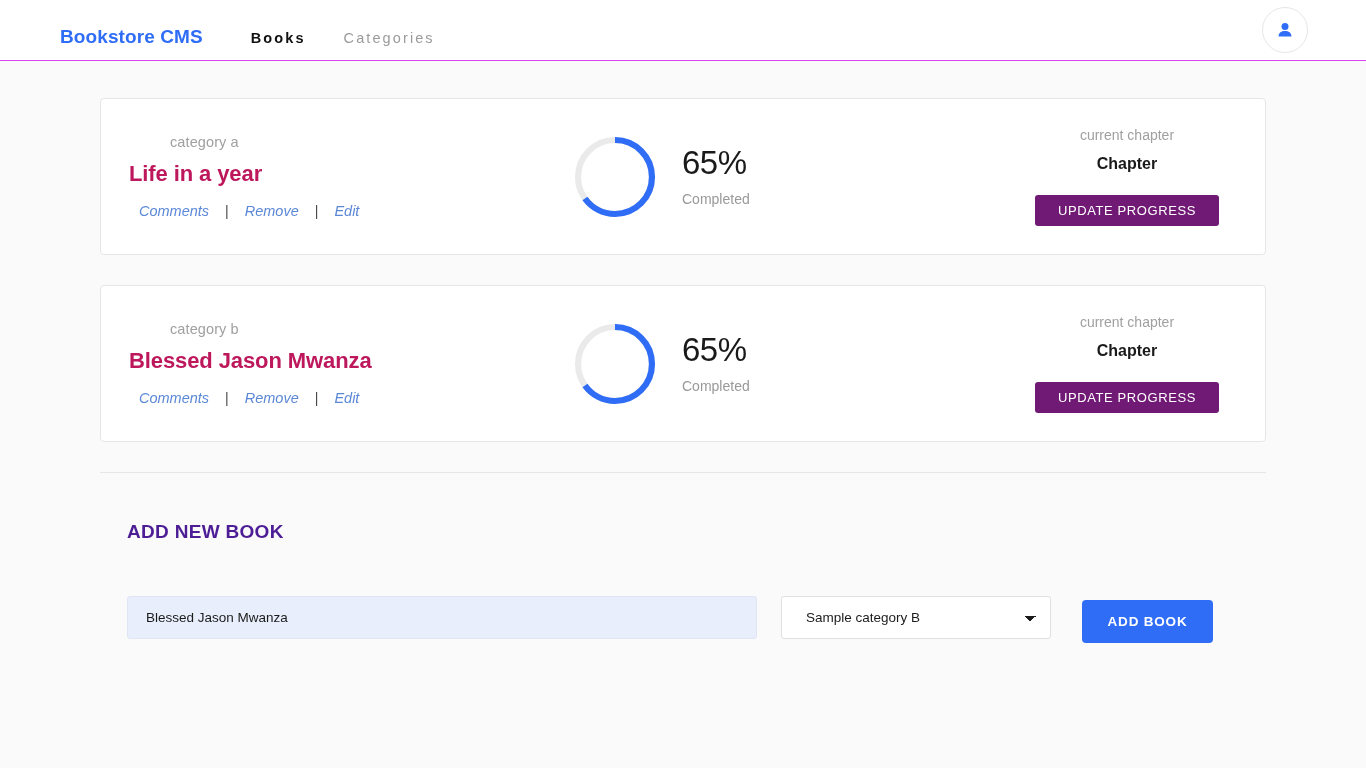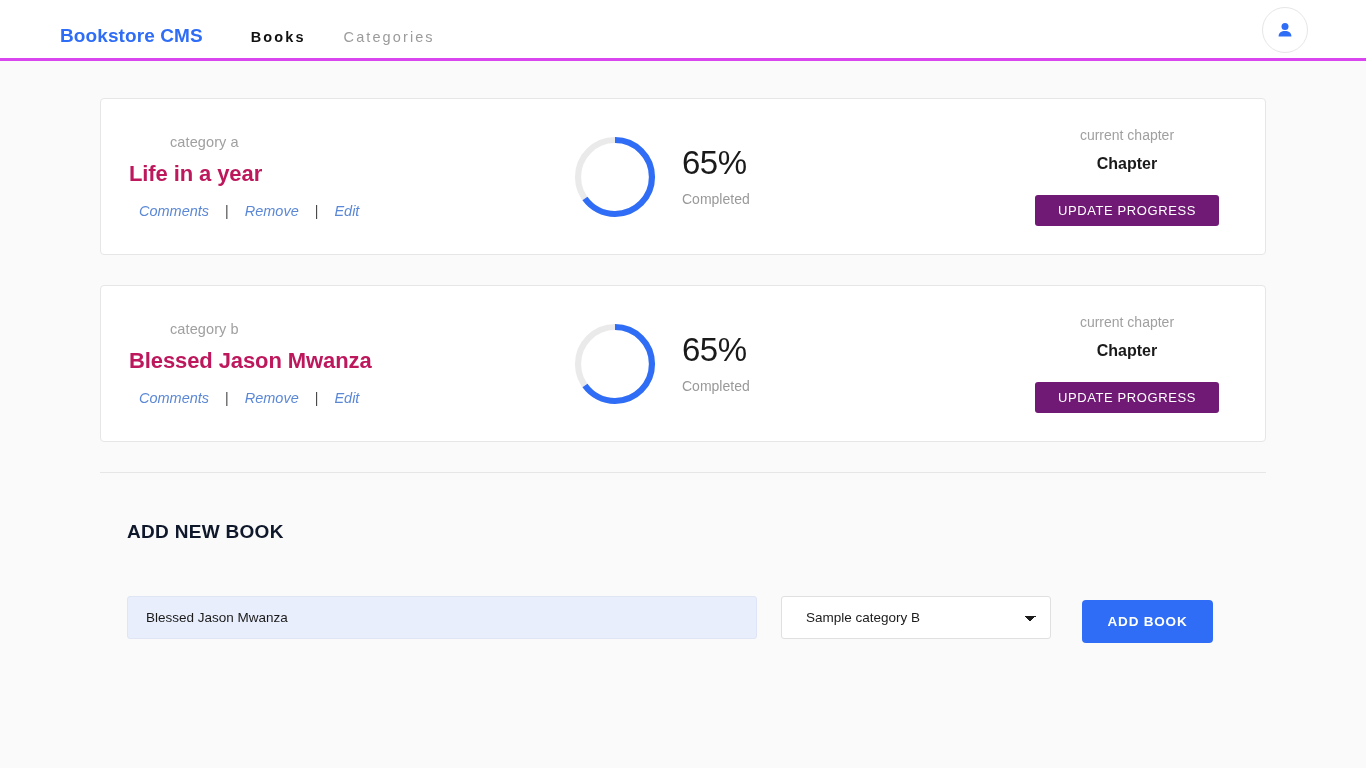--- a/index.html
+++ b/index.html
@@ -8,21 +8,21 @@
     width: 1366px; height: 768px;
     background: #fafafa;
     font-family: "Liberation Sans", sans-serif;
     overflow: hidden;
   }
 
   
   .navbar {
     height: 61px;
     background: #ffffff;
-    border-bottom: 3px solid #d946ef;
+    border-bottom: 1px solid #d946ef;
     display: flex;
     align-items: center;
     padding: 13px 0 0 60px;
     position: relative;
   }
   .brand {
     color: #2f6df6;
     font-size: 19px;
     font-weight: bold;
     letter-spacing: 0.1px;
@@ -156,21 +156,21 @@
 
   .divider {
     height: 1px;
     background: #e6e6e6;
     margin-top: 14px;
   }
 
   .section-title {
     font-size: 19px;
     font-weight: bold;
-    color: #0f172a;
+    color: #4c1d95;
     letter-spacing: 0.3px;
     margin-top: 48px;
     padding-left: 27px;
   }
 
   
   .form-row {
     display: flex;
     align-items: center;
     margin-top: 49px;

